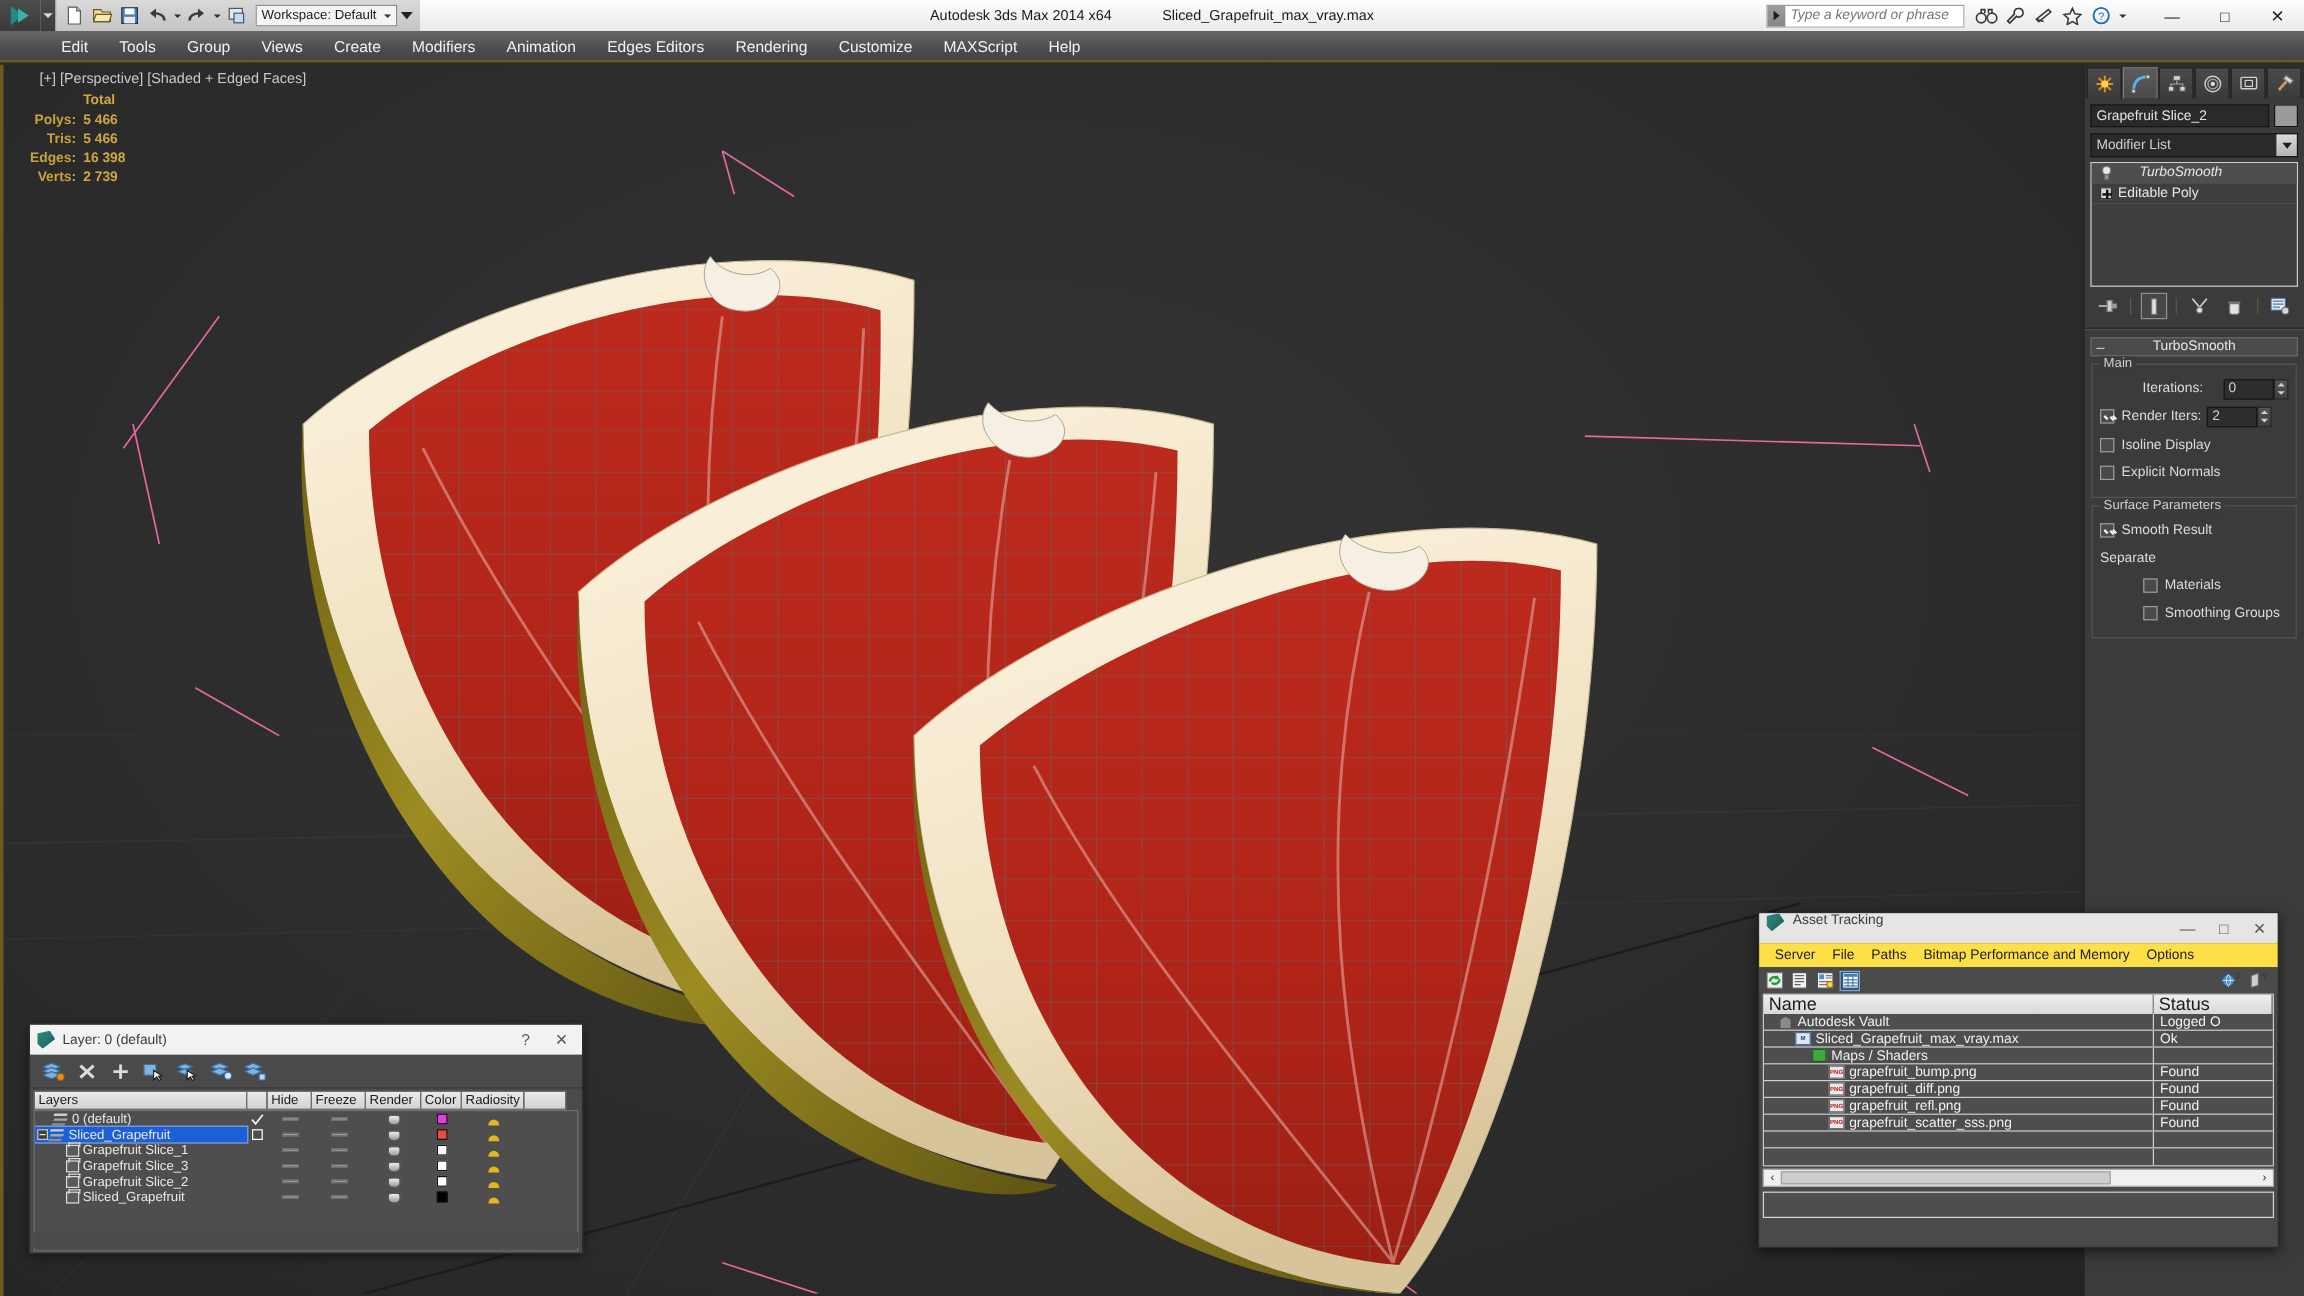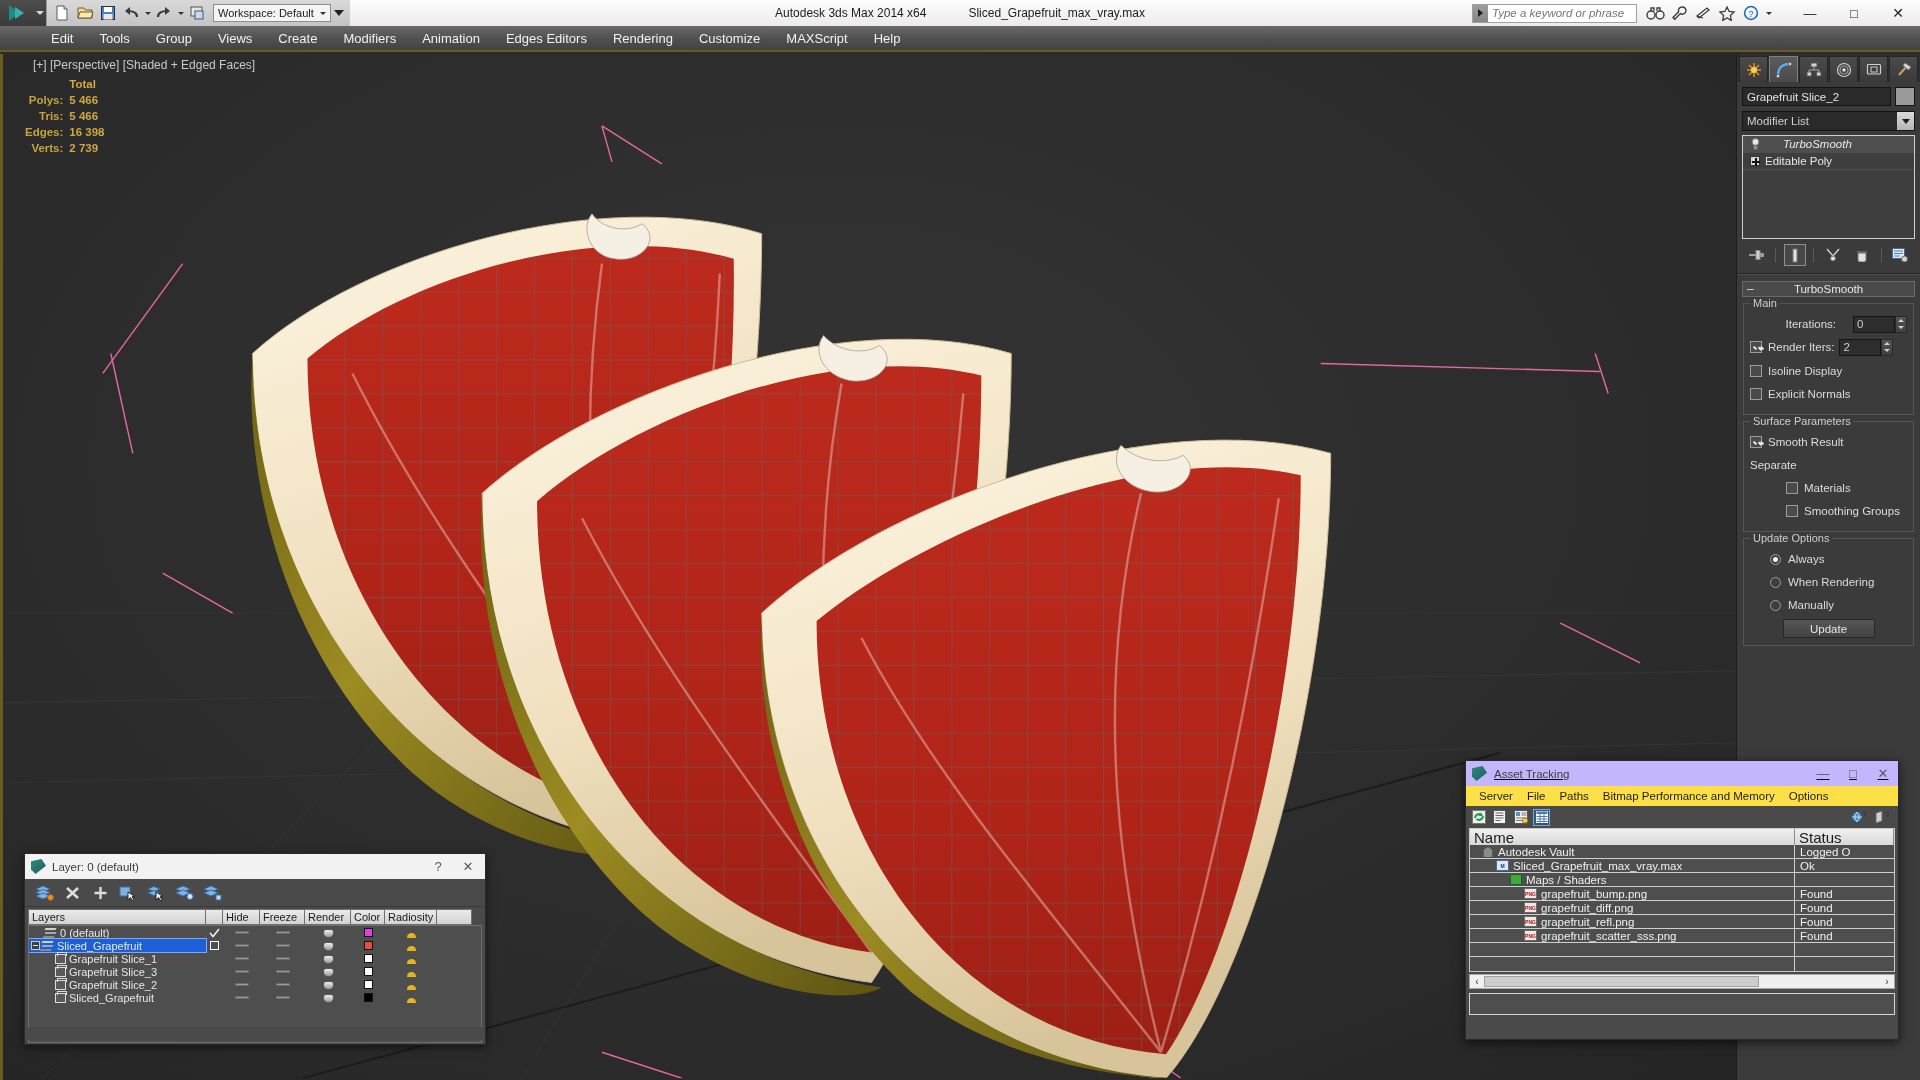--- a/index.html
+++ b/index.html
@@ -152,21 +152,21 @@
      box-shadow:0 4px 0 0 #8c8c8c;}
   .cubeico { width:11px; height:10px; margin-right:3px; border:1px solid #ddd; background:#5a5a5a; position:relative;}
   .cubeico:after{content:"";position:absolute;left:1px;top:-3px;width:8px;height:3px;border:1px solid #ddd;border-bottom:none;}
   .expander { width:9px; height:9px; border:1px solid #c9c9c9; background:#3f3f3f; margin-right:2px; position:relative; flex:0 0 auto;}
   .expander:after{content:"";position:absolute;left:1px;top:3px;width:5px;height:1px;background:#e6e6e6;}
   #ld-hscroll { position:absolute; left:3px; right:3px; bottom:4px; height:13px; background:#4a4a4a; }
 
   
   #assetdlg { position:absolute; left:1465px; top:760px; width:434px; height:280px;
     background:#4a4a4a; border:1px solid #2b2b2b; box-shadow:0 3px 10px rgba(0,0,0,.6); }
-  #at-title { height:25px; background:#c4b5fd; display:flex; align-items:center;text-decoration:underline; }
+  #at-title { height:25px; background:#e5e5e5; display:flex; align-items:flex-start; }
   #at-title .at-ico { width:15px; height:15px; margin-left:6px; background:linear-gradient(135deg,#2f8a82,#1c5f59);
     clip-path:polygon(0 15%,70% 0,100% 45%,30% 100%,0 70%); }
   #at-title .tl { font-size:11.5px; color:#3c3c3c; margin-left:7px; }
   #at-title .sp { margin-left:auto; display:flex; }
   #at-menubar { height:20px; background:#fde047; display:flex; align-items:center; padding-left:6px; }
   .at-menu { font-size:11.5px; color:#1d1d1d; padding:2px 7px; cursor:pointer; }
   #at-toolbar { height:22px; background:#4a4a4a; display:flex; align-items:center; gap:4px; padding:0 4px; }
   .at-tb { width:17px; height:17px; display:flex; align-items:center; justify-content:center; cursor:pointer; }
   .at-tb.on { border:1px solid #7da7d9; background:#3b4f66; }
   #at-table { margin:0 3px; background:#4e4e4e; border:1px solid #c8c8c8; }
@@ -616,36 +616,20 @@
     <div class="row" style="padding-left:36px">
       <span class="cbx"></span>
       <span>Materials</span>
     </div>
     <div class="row" style="padding-left:36px">
       <span class="cbx"></span>
       <span>Smoothing Groups</span>
     </div>
   </div>
 
-  <div class="group">
-    <span class="gtitle">Update Options</span>
-    <div class="row" style="padding-left:20px">
-      <span class="rdo on"></span>
-      <span>Always</span>
-    </div>
-    <div class="row" style="padding-left:20px">
-      <span class="rdo"></span>
-      <span>When Rendering</span>
-    </div>
-    <div class="row" style="padding-left:20px">
-      <span class="rdo"></span>
-      <span>Manually</span>
-    </div>
-    <div class="btn-update">Update</div>
-  </div>
 </div>
 
 <div id="layerdlg">
   <div id="ld-title">
     <div class="ld-icon"></div>
     <span class="tl">Layer: 0 (default)</span>
     <div class="sp">
       <div class="ld-tbtn">
           <span>?</span>
         </div>

